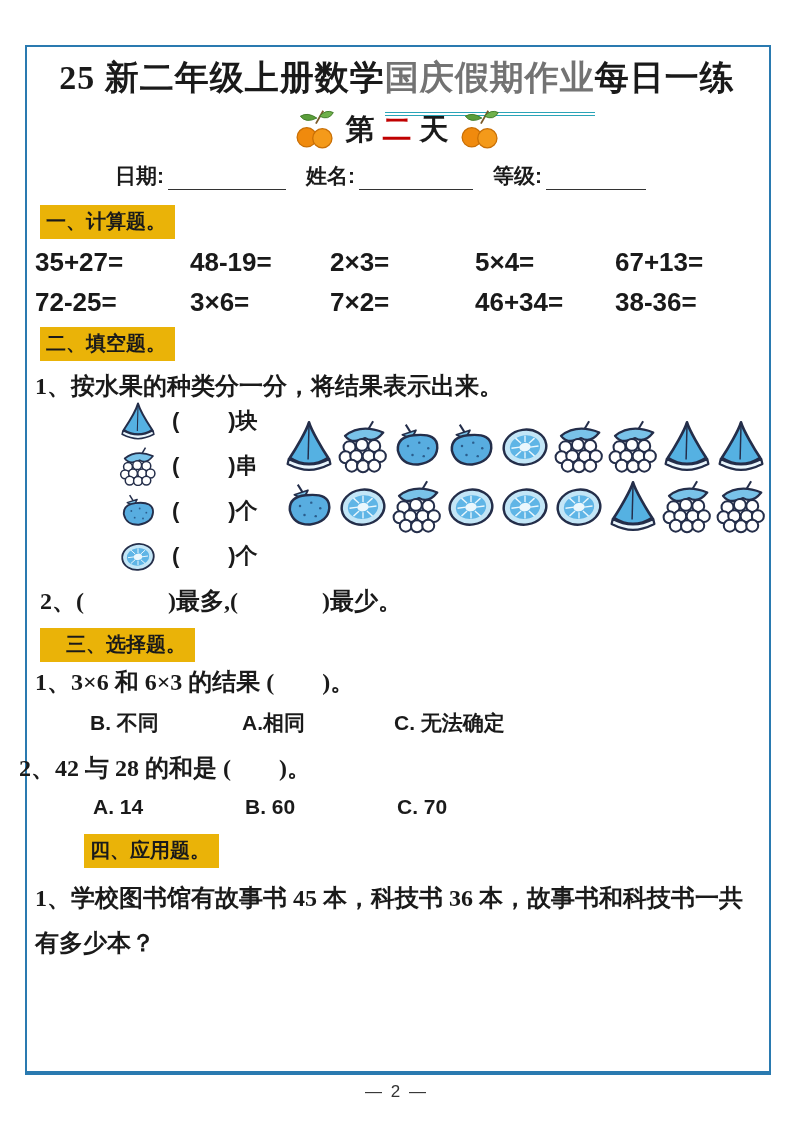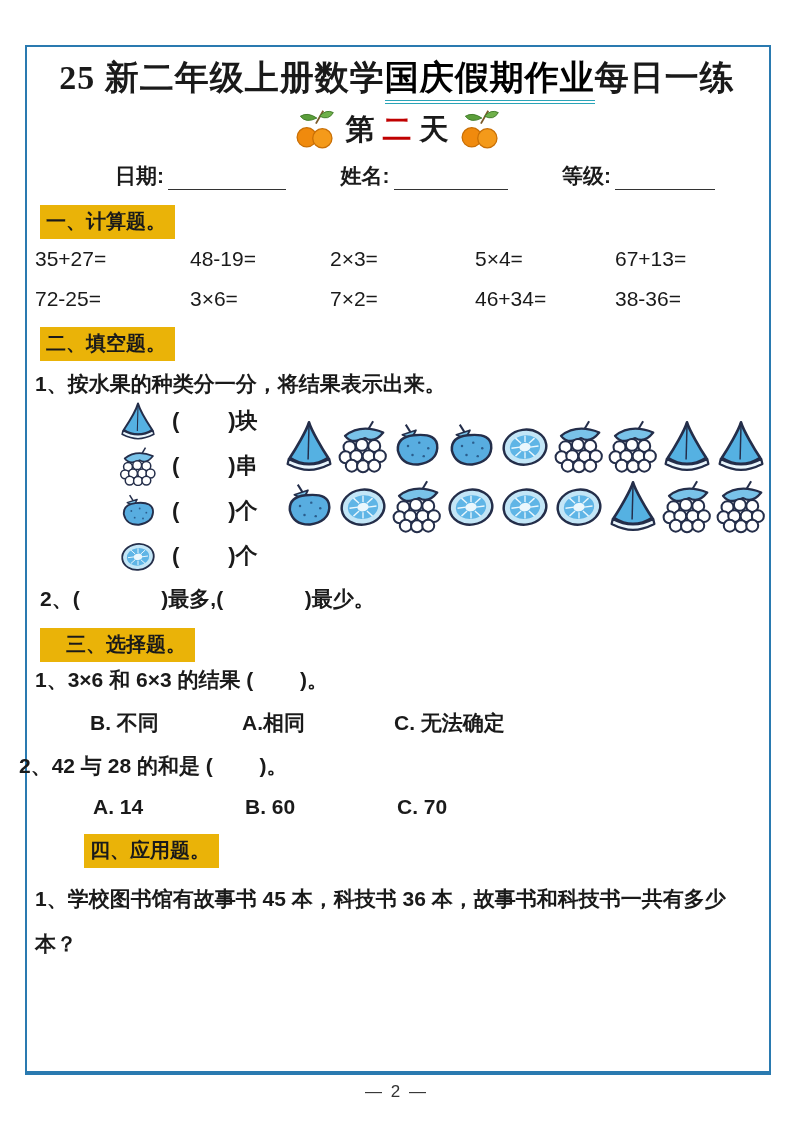--- a/index.html
+++ b/index.html
@@ -22,38 +22,38 @@
 
   .title {
     top:55px; left:25px; width:744px;
     text-align:center;
     font-size:34px; font-weight:700;
     letter-spacing:1px;
     font-family:"Liberation Serif", serif;
     white-space:nowrap;
   }
   .title .hl {
-    color:#000000;
-    padding-bottom:4px;
+    color:#737373;
+    padding-bottom:16px;
     border-bottom:4px double #2aa4b8;
   }
 
   .day-line {
     top:106px; left:25px; width:744px; height:48px;
     display:flex; align-items:center; justify-content:center; gap:8px;
     font-size:29px; font-weight:700;
     font-family:"Liberation Serif", serif;
   }
   .day-line .red { color:#c00000; }
   .tangerine { width:46px; height:44px; }
 
   .date-line {
     top:162px; left:115px; width:600px;
     font-size:21px; font-weight:600;
-    display:flex; gap:20px; align-items:flex-end;justify-content:space-between;
+    display:flex; gap:20px; align-items:flex-end;
   }
   .date-field { display:flex; align-items:flex-end; }
   .blank-line {
     display:inline-block; height:24px;
     border-bottom:1.6px solid #333;
     margin-left:4px;
   }
 
   .sec-head {
     font-size:20px; font-weight:700;
@@ -64,28 +64,29 @@
   }
   .s1-head { top:205px; left:40px; }
   .s2-head { top:327px; left:40px; }
   .s3-head { top:628px; left:40px;padding-left:26px; }
   .s4-head { top:834px; left:40px;margin-left:44px; }
 
   .calc-row {
     left:35px; width:710px;
     display:grid;
     grid-template-columns:155px 140px 145px 140px auto;
-    font-size:21px; font-weight:400;
+    font-size:26px; font-weight:700;
   }
   .calc-row-0 { top:247px; }
   .calc-row-1 { top:287px; }
 
   .q-text {
-    font-size:21px; font-weight:600;
+    font-size:24px; font-weight:600;
     white-space:pre-wrap;
+    font-family:Liberation Serif, serif;
   }
   .q1 { top:370px; left:35px; }
   .q2 { top:585px; left:40px; }
   .s3q1 { top:666px; left:35px; }
   .s3q2 { top:752px; left:19px; }
   .s4q1 { top:876px; left:35px; width:716px; line-height:45px; }
 
   .legend { top:398px; left:118px; }
   .legend-row {
     display:flex; align-items:center;

